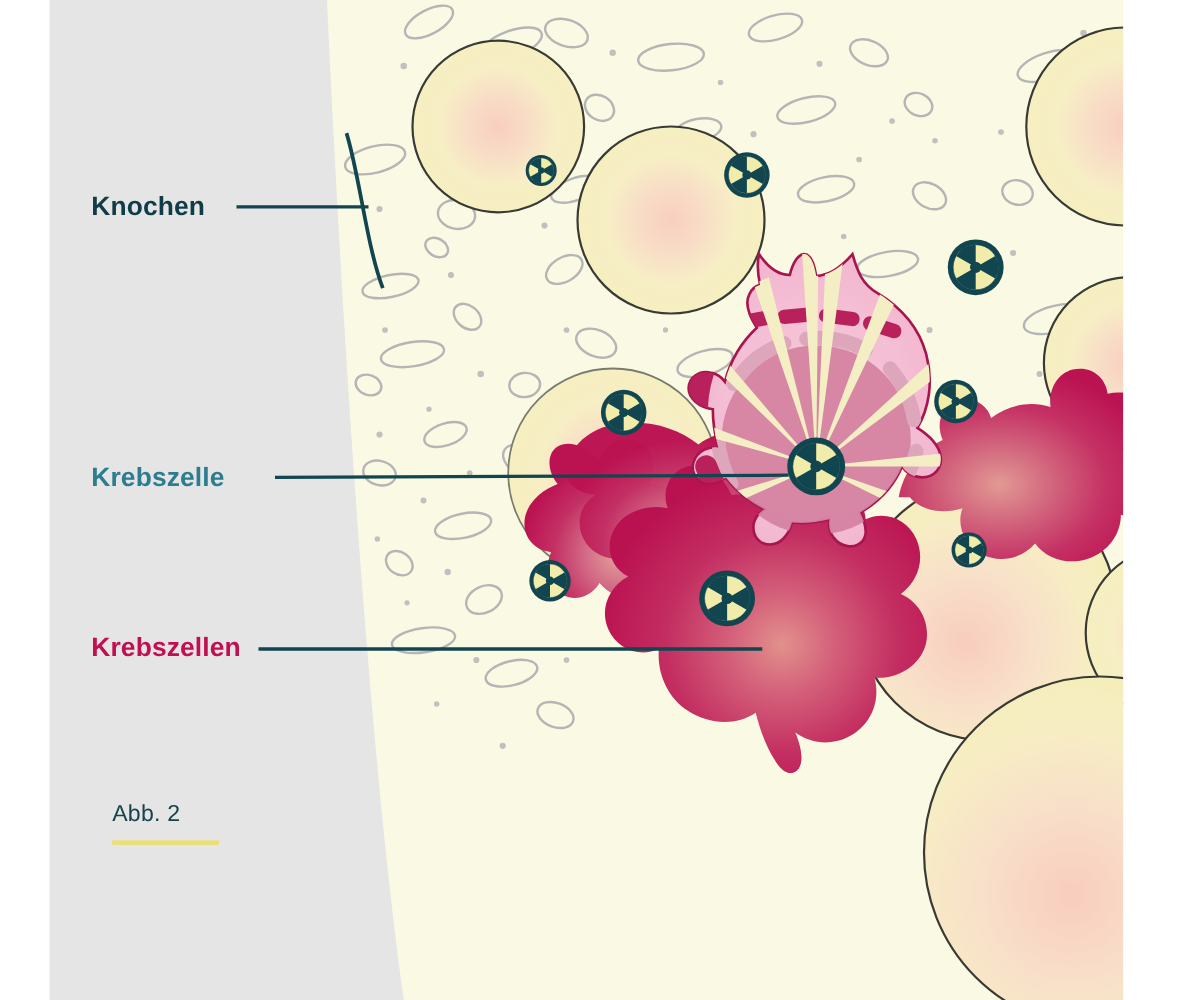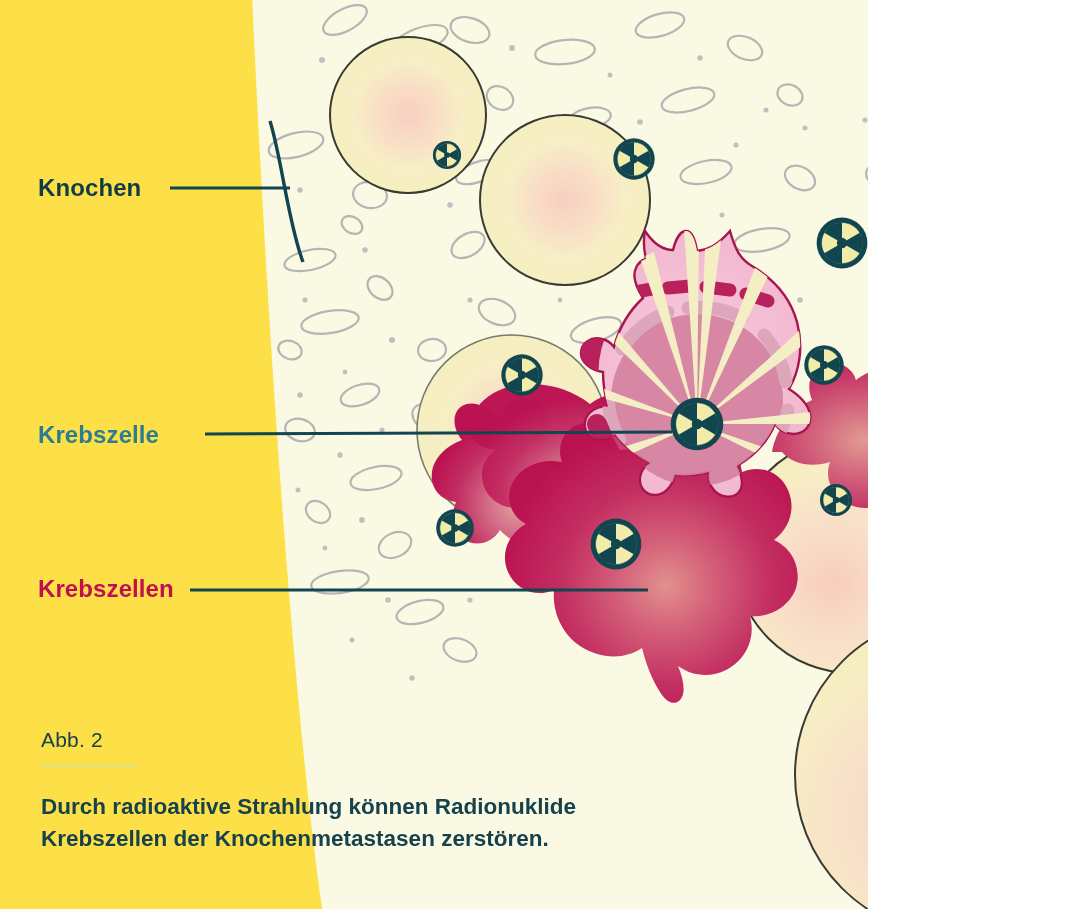--- a/index.html
+++ b/index.html
@@ -6,24 +6,25 @@
   html, body {
     margin: 0;
     padding: 0;
     background: #ffffff;
   }
   body {
     font-family: "Liberation Sans", sans-serif;
   }
   #figure-root {
     position: relative;
-    width: 868px;
+    width: 976px;
     height: 909px;
-    background: #fde047;
+    background: #e5e5e5;
     overflow: hidden;
+    margin-left: 45px;
   }
   #illustration {
     position: absolute;
     left: 0;
     top: 0;
     width: 1080px;
     height: 909px;
   }
   
   .label-text {
@@ -46,21 +47,21 @@
   }
   #label-krebszelle {
     left: 38px;
     top: 575px;
     font-size: 24px;
     color: #c10f52;
   }
   
   #caption-block {
     position: absolute;
-    left: 41px;
+    left: 57px;
     top: 728px;
     width: 700px;
   }
   #caption-figno {
     font-size: 21px;
     color: #17414c;
     letter-spacing: 0.2px;
     font-weight: normal;
   }
   #caption-rule {
@@ -458,19 +459,15 @@
 
   <div class="label-text" id="label-knochen">Knochen</div>
 
   <div class="label-text" id="label-radionuklid">Krebszelle</div>
 
   <div class="label-text" id="label-krebszelle">Krebszellen</div>
 
   <div id="caption-block">
     <div id="caption-figno">Abb. 2</div>
     <div id="caption-rule"></div>
-    <div id="caption-body">
-      <span>Durch radioaktive Strahlung können Radionuklide</span>
-      <span>Krebszellen der Knochenmetastasen zerstören.</span>
-    </div>
   </div>
 
 </div>
 
 </body></html>

